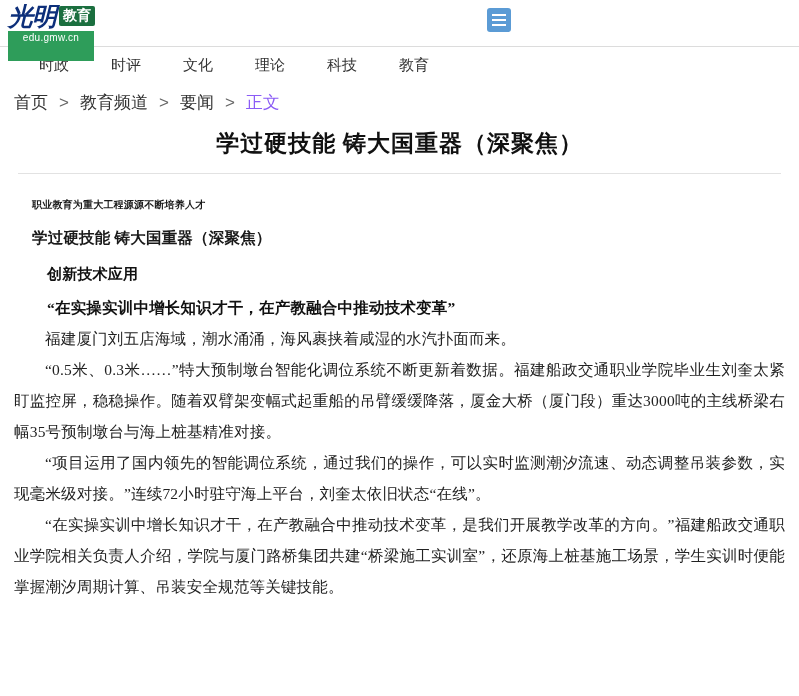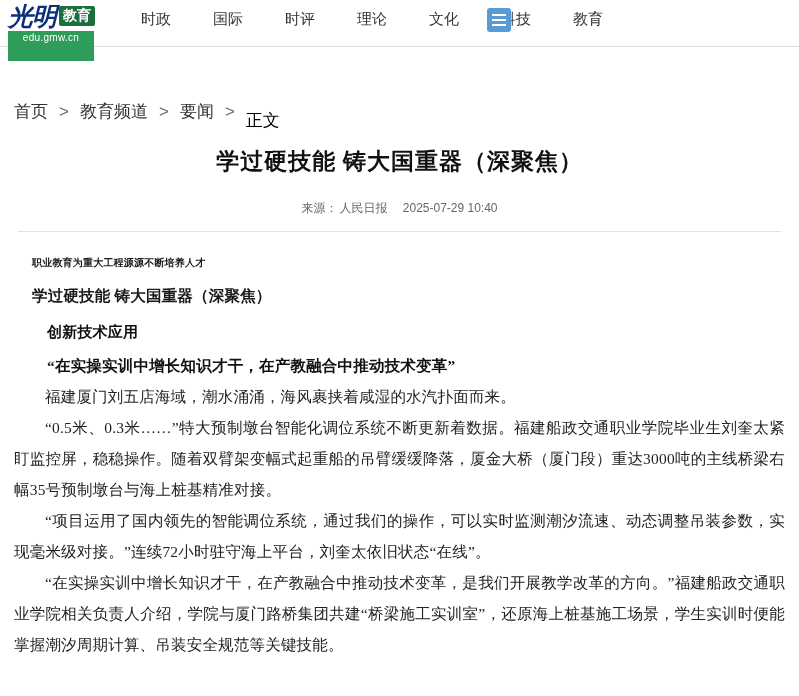--- a/index.html
+++ b/index.html
@@ -22,20 +22,21 @@
   }
 
   
   .header {
     position: relative;
     height: 46px;
     border-bottom: 1px solid #dcdcdc;
     background: #fff;
     display: flex;
     align-items: flex-start;
+    flex-direction: column;
   }
   .logo-block {
     width: 102px;
     height: 46px;
     position: relative;
     flex: 0 0 auto;
   }
   .logo-img {
     position: absolute;
     left: 8px;
@@ -124,21 +125,21 @@
     gap: 8px;
   }
   .crumb {
     color: #333;
     cursor: pointer;
   }
   .crumb-sep {
     margin: 0 3px;
     color: #666;
   }
-  .crumb-current { color: #000000; margin-top: 18px; }
+  .crumb-current { color: #8b5cf6; }
 
   
   .article {
     margin-top: 14px;
     padding: 0 26px;
   }
   .title {
     text-align: center;
     font-family: "Liberation Serif", serif;
     font-size: 23px;
@@ -210,24 +211,23 @@
     <div class="logo-block">
       <div class="logo-img">
         <span class="logo-cn">光明</span>
         <span class="logo-badge">教育</span>
       </div>
       <div class="logo-url">edu.gmw.cn</div>
     </div>
 
     <div class="nav">
       <div class="nav-item">时政</div>
-      <div class="nav-item">国际</div>
       <div class="nav-item">时评</div>
+      <div class="nav-item">文化</div>
       <div class="nav-item">理论</div>
-      <div class="nav-item">文化</div>
       <div class="nav-item">科技</div>
       <div class="nav-item">教育</div>
     </div>
 
     <div class="menu-btn">
       <span></span>
       <span></span>
       <span></span>
     </div>
   </div>
@@ -237,24 +237,20 @@
     <span class="crumb-sep">&gt;</span>
     <span class="crumb">教育频道</span>
     <span class="crumb-sep">&gt;</span>
     <span class="crumb">要闻</span>
     <span class="crumb-sep">&gt;</span>
     <span class="crumb-current">正文</span>
   </div>
 
   <div class="article">
     <div class="title">学过硬技能 铸大国重器（深聚焦）</div>
-    <div class="meta">
-      <span class="src-label">来源：</span><span class="src-name">人民日报</span>
-      <span class="date">2025-07-29 10:40</span>
-    </div>
   </div>
 
   <div class="divider"></div>
 
   <div class="body">
     <div class="sub-head">职业教育为重大工程源源不断培养人才</div>
     <div class="sub-head2">学过硬技能 铸大国重器（深聚焦）</div>
     <div class="section-head">创新技术应用</div>
     <div class="lead-quote">“在实操实训中增长知识才干，在产教融合中推动技术变革”</div>
 

